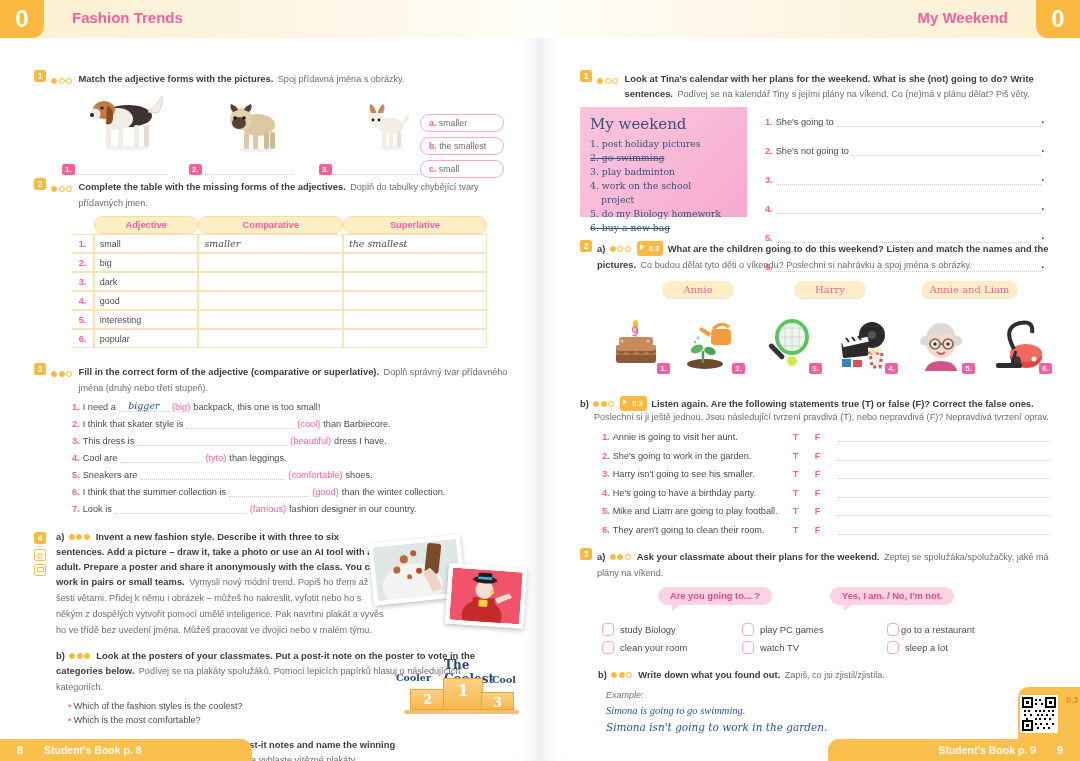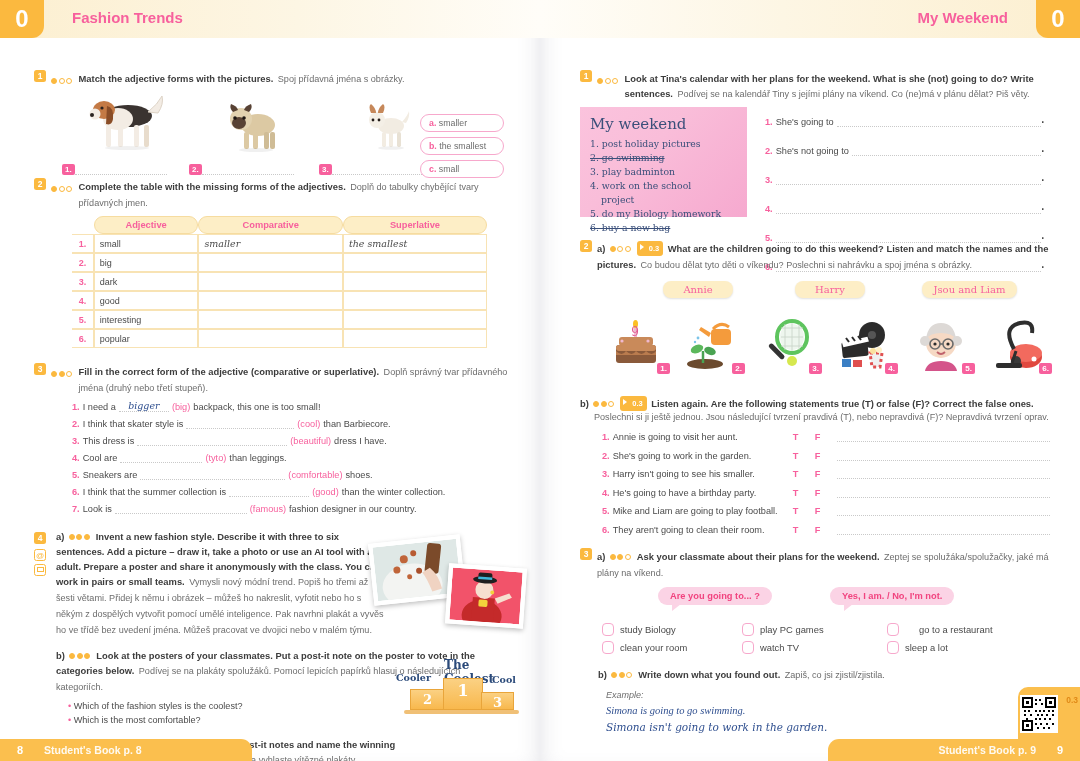--- a/index.html
+++ b/index.html
@@ -489,21 +489,21 @@
           <span class="dots"><span class="dot f"></span><span class="dot"></span><span class="dot"></span></span>
           <span class="audio">0.3</span>
           <span class="en">What are the children going to do this weekend? Listen and match the names and the pictures.</span>
           <span class="cz">Co budou dělat tyto děti o víkendu? Poslechni si nahrávku a spoj jména s obrázky.</span>
         </span>
       </div>
 
       <div style="position:relative; height:22px; margin-top:9px;">
         <div class="pill" style="position:absolute; left:83px; width:70px;">Annie</div>
         <div class="pill" style="position:absolute; left:215px; width:70px;">Harry</div>
-        <div class="pill" style="position:absolute; left:342px; width:95px;">Jsou and Liam</div>
+        <div class="pill" style="position:absolute; left:342px; width:95px;">Annie and Liam</div>
       </div>
 
       <div style="position:relative; height:66px; margin-top:16px;">
         <div class="icotile" style="left:30px; top:0;">
           <svg width="52" height="52" viewBox="0 0 52 52">
             <rect x="6" y="26" width="40" height="18" rx="3" fill="#8a5a3b"></rect>
             <rect x="6" y="26" width="40" height="6" rx="3" fill="#c98a5a"></rect>
             <path d="M6 32 q6 6 10 0 q6 6 10 0 q6 6 10 0 q6 6 10 0 v4 h-40z" fill="#b97b4e"></path>
             <rect x="9" y="18" width="34" height="9" rx="3" fill="#c98a5a"></rect>
             <rect x="24" y="6" width="3" height="12" fill="#f0b8cf"></rect>
@@ -669,21 +669,21 @@
           <div style="display:flex; align-items:center; gap:6px; margin-bottom:5px;">
             <span class="chk"></span>
             <span>play PC games</span>
           </div>
           <div style="display:flex; align-items:center; gap:6px;">
             <span class="chk"></span>
             <span>watch TV</span>
           </div>
         </div>
         <div style="width:150px;">
-          <div style="display:flex; align-items:center; gap:20px; margin-bottom:5px;">
+          <div style="display:flex; align-items:center; gap:2px; margin-bottom:5px;">
             <span class="chk"></span>
             <span>go to a restaurant</span>
           </div>
           <div style="display:flex; align-items:center; gap:6px;">
             <span class="chk"></span>
             <span>sleep a lot</span>
           </div>
         </div>
       </div>
 

